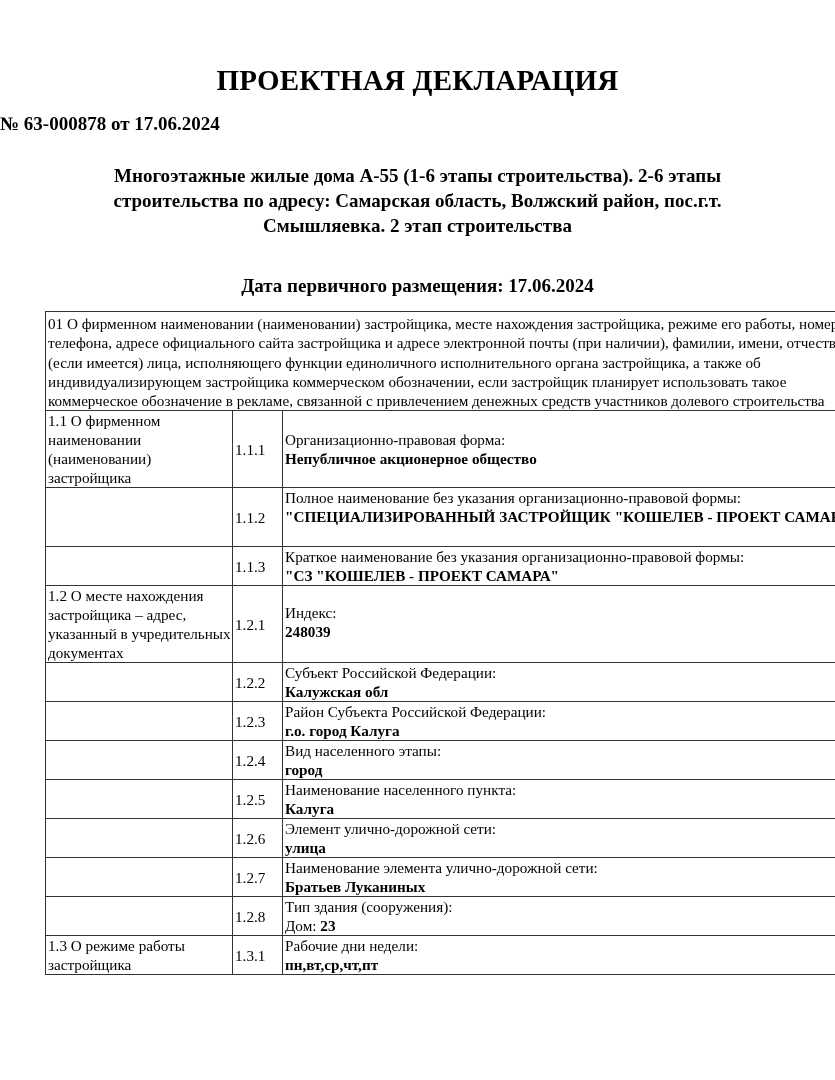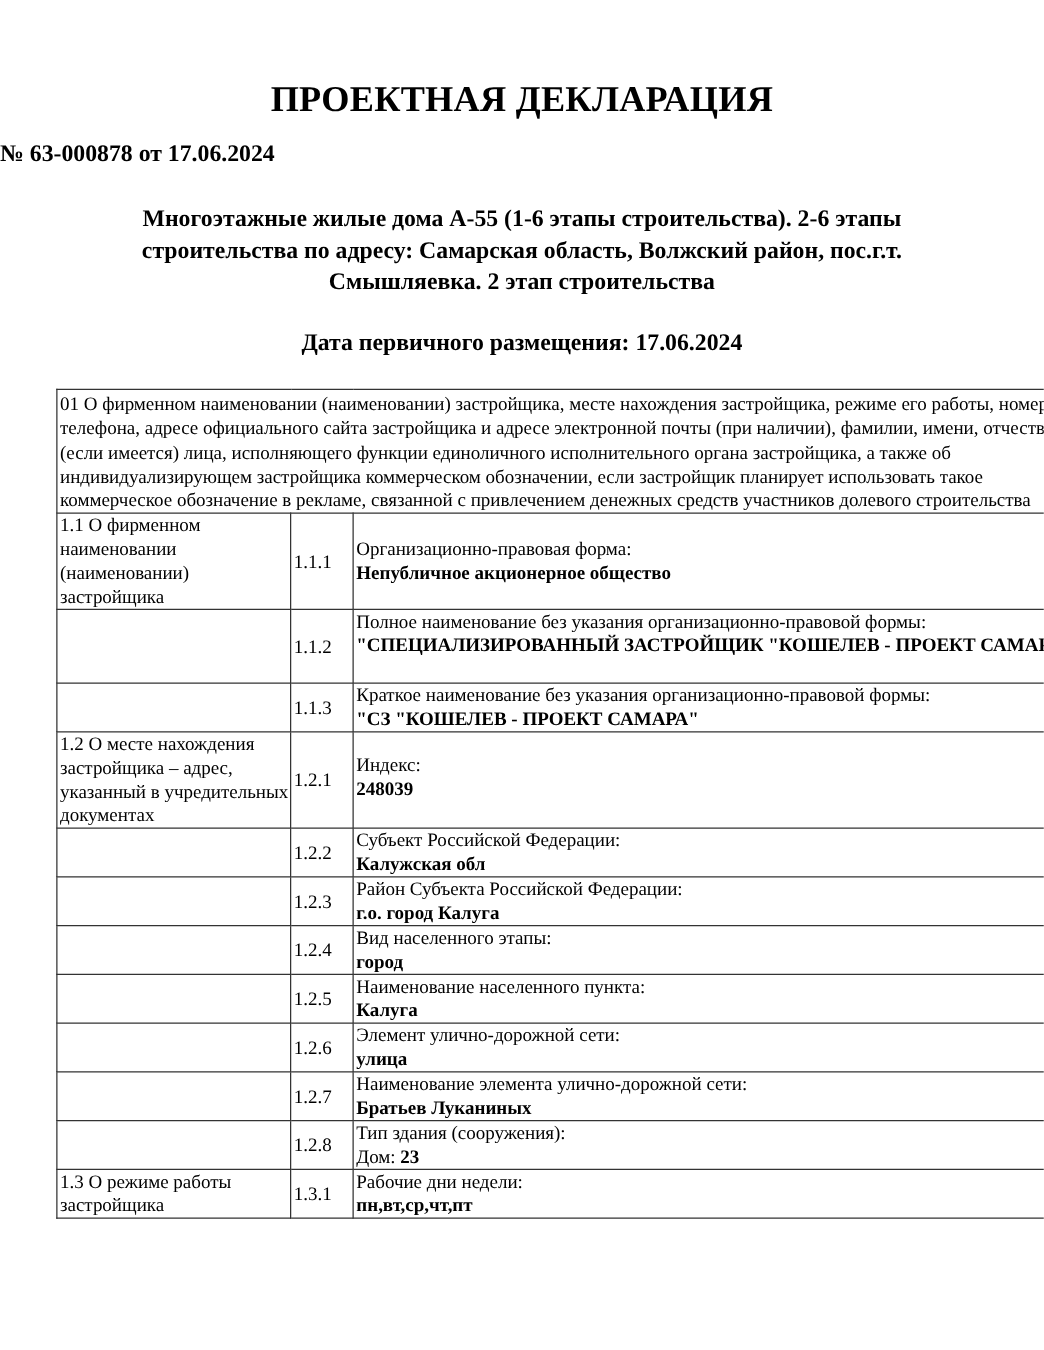--- a/index.html
+++ b/index.html
@@ -4,21 +4,21 @@
 <style>
   html, body { margin: 0; padding: 0; background: #ffffff; }
   body { width: 835px; height: 1080px; position: relative; overflow: hidden;
          font-family: "Liberation Serif", serif; color: #000; }
   .title { position: absolute; top: 44px; left: 0; width: 835px; text-align: center;
            font-size: 29px; font-weight: bold; letter-spacing: 0.2px; margin-top: 20px; }
   .number { position: absolute; top: 113px; left: 0; width: 835px; text-align: left;
             font-size: 19px; font-weight: bold; }
   .project { position: absolute; top: 163px; left: 60px; width: 715px; text-align: center;
              font-size: 19px; font-weight: bold; line-height: 25px; }
-  .placed { position: absolute; top: 264px; left: 0; width: 835px; text-align: center;
+  .placed { position: absolute; top: 275px; left: 0; width: 835px; text-align: center;
             font-size: 19px; font-weight: bold; }
   table { position: absolute; top: 311px; left: 45px; width: 816px;
           border-collapse: collapse; font-size: 15.2px; line-height: 19px; }
   td { border: 1px solid #333; padding: 0 1px 0 2px; vertical-align: top; }
   td.sec { width: 183px; }
   td.code { width: 46px; vertical-align: middle; padding-left: 2px; }
   td.val { }
   .intro { padding: 2px 2px 0 2px; line-height: 19.3px; }
   .lbl { display: block; }
   .v { display: block; font-weight: bold; }

